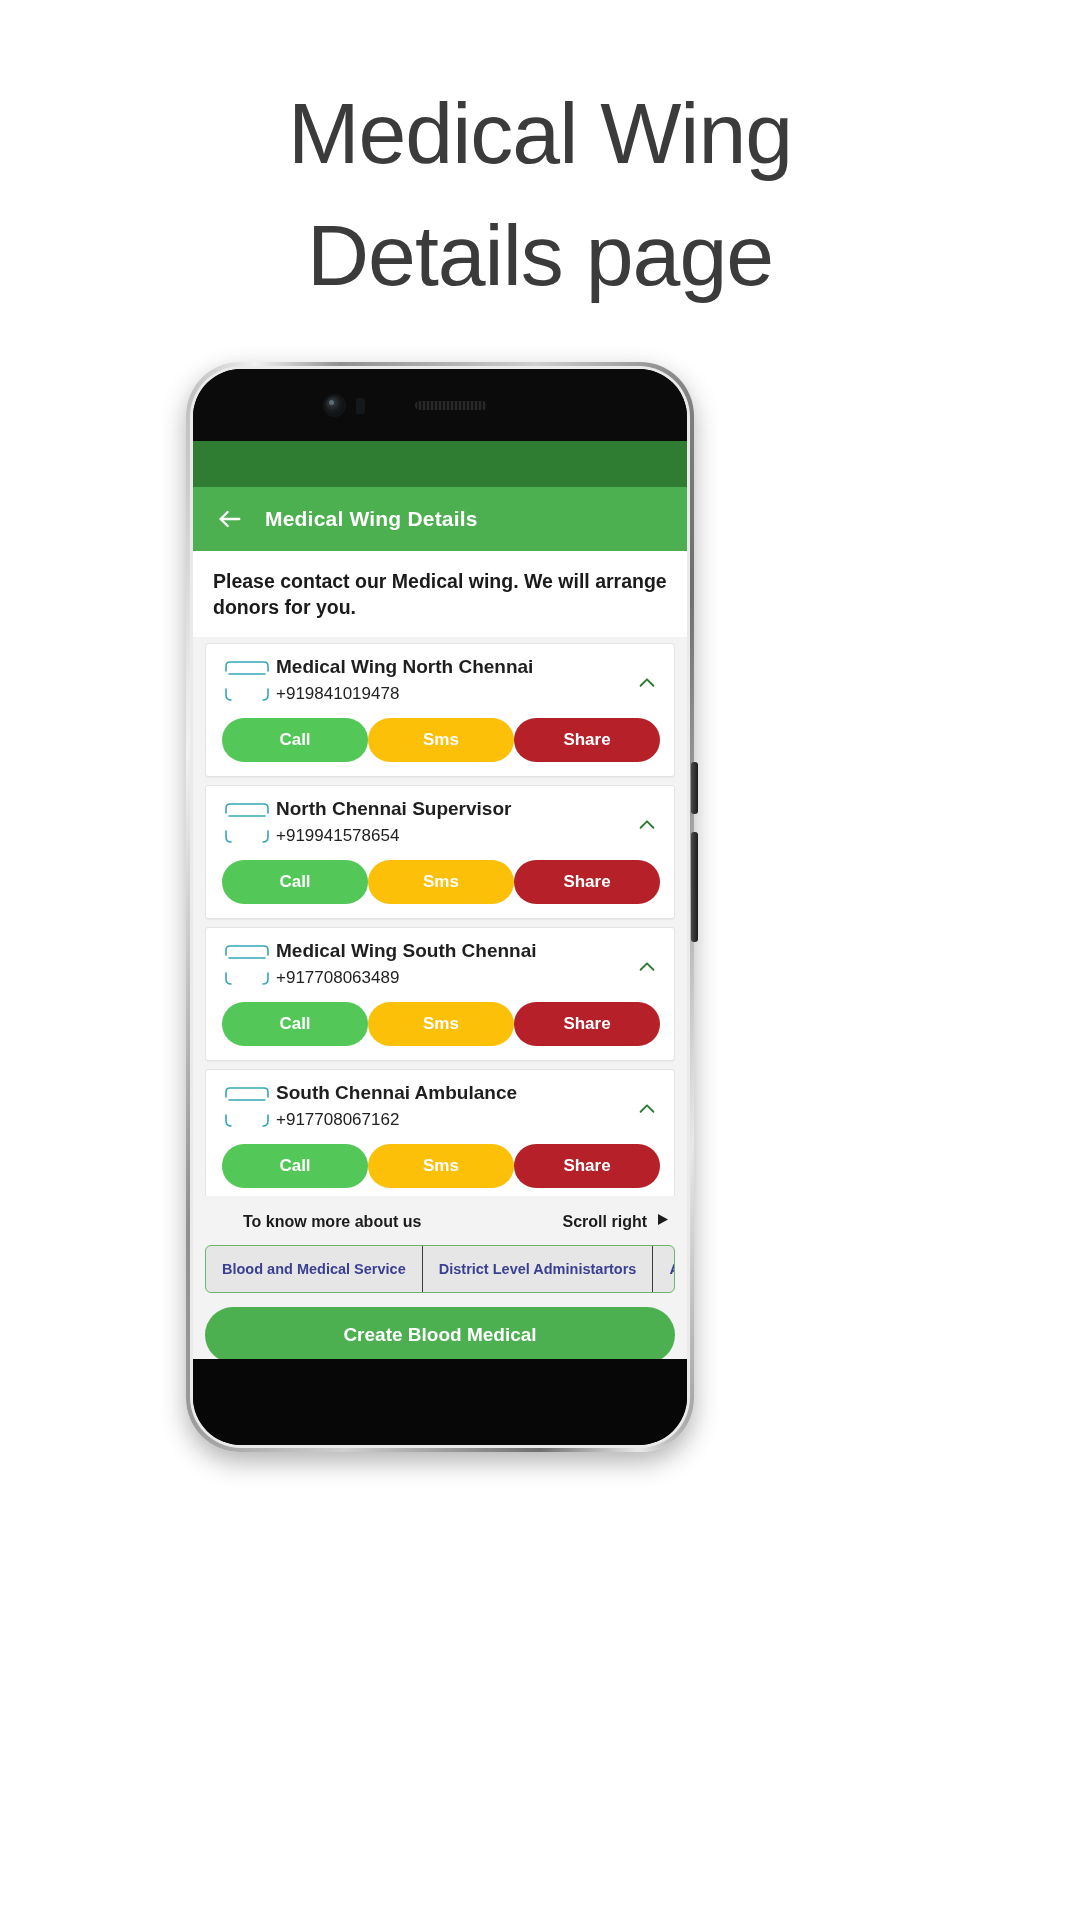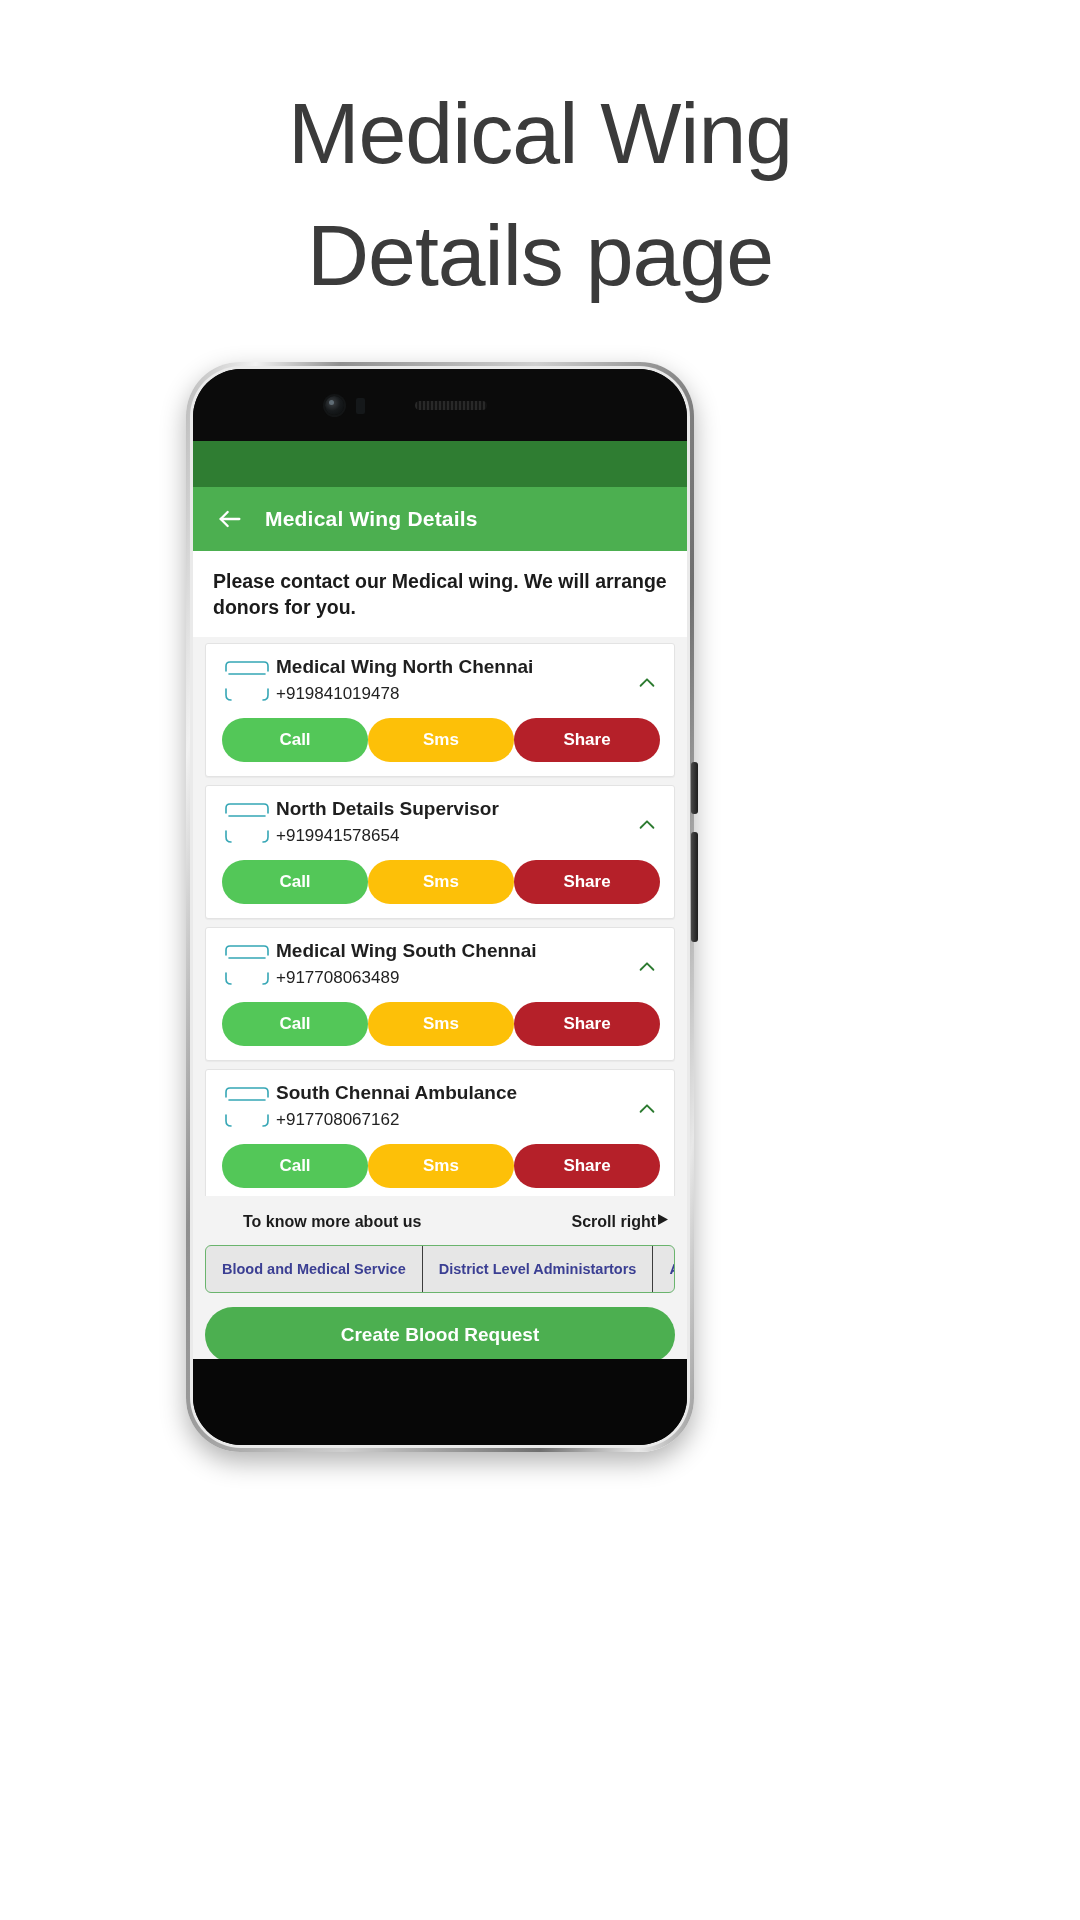--- a/index.html
+++ b/index.html
@@ -250,20 +250,21 @@
     margin-left: 32px;
   }
   .know-label {
     font-size: 16px;
     color: #1c1c1c;
     font-weight: bold;
   }
   .scroll-right {
     display: flex;
     align-items: center;
+    gap: 9px;
     font-size: 16px;
     color: #1c1c1c;
     font-weight: bold;
   }
   .chip-bar {
     background: #e6e6e6;
     border: 1px solid #6ab46d;
     border-radius: 6px;
     height: 48px;
     display: flex;
@@ -366,21 +367,21 @@
           <div class="card-head">
             <div class="contact-avatar">
               <svg width="54" height="46" viewBox="0 0 54 46" fill="none" stroke="#35a6b5" stroke-width="1.6" stroke-linecap="round">
                 <path d="M6 12 V7 Q6 3 10 3 H44 Q48 3 48 7 V12"></path>
                 <line x1="9" y1="15" x2="45" y2="15"></line>
                 <path d="M6 30 V36 Q6 41 11 41"></path>
                 <path d="M48 30 V36 Q48 41 43 41"></path>
               </svg>
             </div>
             <div class="card-text">
-              <div class="contact-name">North Details Supervisor</div>
+              <div class="contact-name">North Chennai Supervisor</div>
               <div class="contact-phone">+919941578654</div>
             </div>
             <div class="chevron-up">
               <svg width="22" height="22" viewBox="0 0 24 24" fill="none" stroke="#2b7a2f" stroke-width="2" stroke-linecap="round" stroke-linejoin="round">
                 <polyline points="5,15 12,8 19,15"></polyline>
               </svg>
             </div>
           </div>
           <div class="actions">
             <button class="act-btn act-call">Call</button>
@@ -457,20 +458,20 @@
             </span>
           </div>
         </div>
 
         <div class="chip-bar">
           <div class="chip">Blood and Medical Service</div>
           <div class="chip">District Level Administartors</div>
           <div class="chip">Ambulance</div>
         </div>
 
-        <button class="cta">Create Blood Request</button>
+        <button class="cta">Create Blood Medical</button>
       </div>
 
     </div>
 
     <div class="bezel-bottom"></div>
   </div>
 </div>
 
 </body></html>

